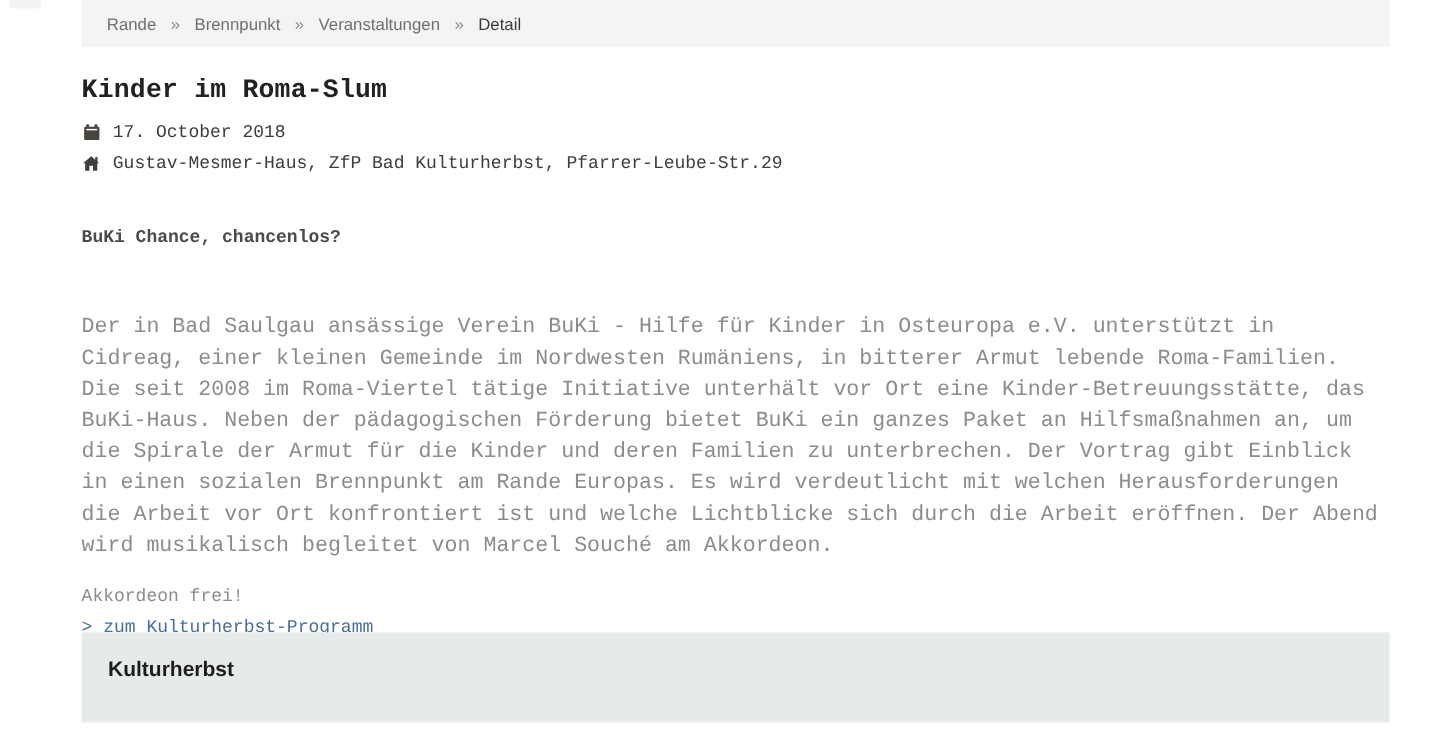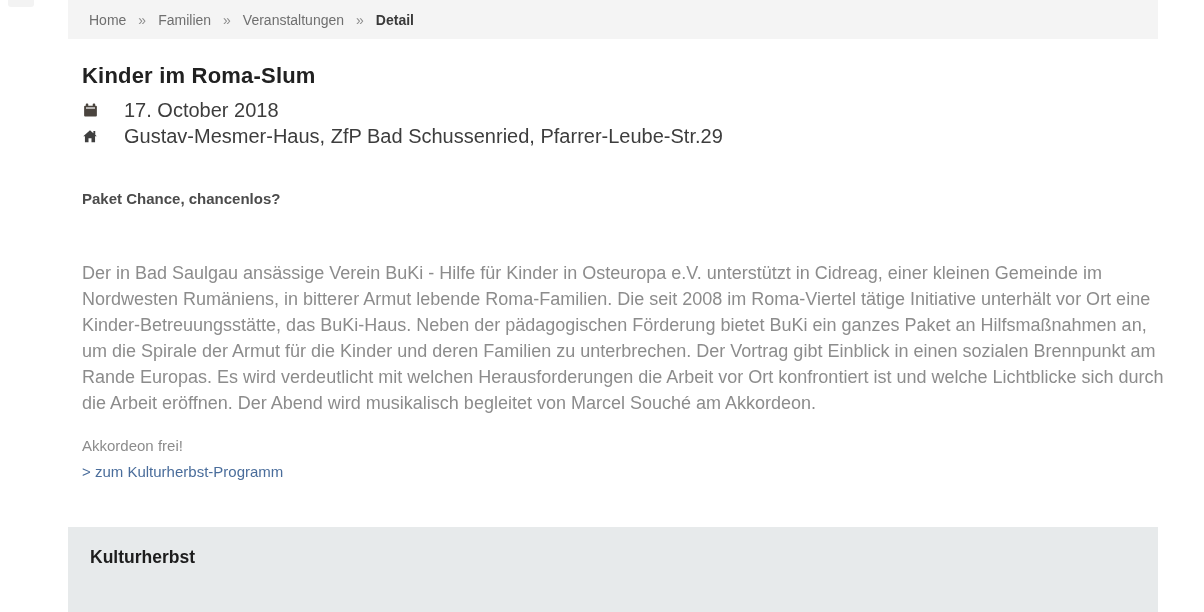--- a/index.html
+++ b/index.html
@@ -28,36 +28,36 @@
     font-size: 14px;
     color: #6f6f6f;
   }
   .breadcrumb-bar a {
     color: #6f6f6f; text-decoration: none; cursor: pointer;
   }
   .breadcrumb-sep {
     color: #8d8d8d; margin: 0 12px; font-size: 14px;
   }
   .breadcrumb-current {
-    color: #3a3a3a; font-weight: bold;
+    color: #3a3a3a; font-weight: normal;
   }
 
   
   .content {
-    position: absolute; left: 82px; top: 63px; width: 1090px;
+    position: absolute; left: 68px; top: 63px; width: 1090px; font-family: Liberation Mono, monospace;
   }
   .event-title {
     margin: 0; font-size: 22px; line-height: 25px;
     font-weight: 600; color: #212121;
     letter-spacing: 0.2px;
   }
   .meta { margin-top: 9px; }
   .meta-row {
     display: flex; align-items: center;
-    height: 26px; font-size: 20px; color: #3d3d3d; gap: 16px;
+    height: 26px; font-size: 15px; color: #3d3d3d;
   }
   .meta-icon {
     width: 16px; height: 16px; margin-right: 10px;
     display: inline-flex; align-items: center; justify-content: center;
     flex: 0 0 16px;
   }
   .meta-icon svg { display: block; }
 
   .subheading {
     margin: 41px 0 0 0;
@@ -74,42 +74,42 @@
     font-size: 15px; line-height: 26px;
     color: #8c8c8c;
   }
   .program-link {
     color: #4a6d9b; text-decoration: none; cursor: pointer;
   }
 
   
   .info-box {
     position: absolute; left: 68px; top: 527px;
-    width: 1090px; height: 85px;
+    width: 1090px; height: 75px;
     background: #e7eaeb;
     padding: 17px 24px 0 22px;
   }
   .box-title {
     font-size: 17.5px; line-height: 27px;
     font-weight: bold; color: #1d1d1d;
   }
   .box-date {
     font-size: 17px; line-height: 27px;
     color: #2c2c2c;
   }
 </style>
 </head>
 <body>
 
 <div class="corner-artifact"></div>
 
 <nav class="breadcrumb-bar">
-  <a>Home</a>
+  <a>Rande</a>
   <span class="breadcrumb-sep">»</span>
-  <a>Familien</a>
+  <a>Brennpunkt</a>
   <span class="breadcrumb-sep">»</span>
   <a>Veranstaltungen</a>
   <span class="breadcrumb-sep">»</span>
   <span class="breadcrumb-current">Detail</span>
 </nav>
 
 <main class="content">
   <h1 class="event-title">Kinder im Roma-Slum</h1>
 
   <div class="meta">
@@ -123,25 +123,25 @@
         </svg>
       </span>
       <span>17. October 2018</span>
     </div>
     <div class="meta-row">
       <span class="meta-icon">
         <svg width="16" height="15" viewBox="0 0 16 16">
           <path d="M8 1.2 L11.6 4.4 L11.6 2 L13.6 2 L13.6 6.2 L15.2 7.6 L13.4 7.6 L13.4 14.2 L9.6 14.2 L9.6 9.8 L6.4 9.8 L6.4 14.2 L2.6 14.2 L2.6 7.6 L0.8 7.6 Z" fill="#3f3f3f"></path>
         </svg>
       </span>
-      <span>Gustav-Mesmer-Haus, ZfP Bad Schussenried, Pfarrer-Leube-Str.29</span>
+      <span>Gustav-Mesmer-Haus, ZfP Bad Kulturherbst, Pfarrer-Leube-Str.29</span>
     </div>
   </div>
 
-  <p class="subheading">Paket Chance, chancenlos?</p>
+  <p class="subheading">BuKi Chance, chancenlos?</p>
 
   <p class="body-text">Der in Bad Saulgau ansässige Verein BuKi - Hilfe für Kinder in Osteuropa e.V. unterstützt in Cidreag, einer kleinen Gemeinde im Nordwesten Rumäniens, in bitterer Armut lebende Roma-Familien. Die seit 2008 im Roma-Viertel tätige Initiative unterhält vor Ort eine Kinder-Betreuungsstätte, das BuKi-Haus. Neben der pädagogischen Förderung bietet BuKi ein ganzes Paket an Hilfsmaßnahmen an, um die Spirale der Armut für die Kinder und deren Familien zu unterbrechen. Der Vortrag gibt Einblick in einen sozialen Brennpunkt am Rande Europas. Es wird verdeutlicht mit welchen Herausforderungen die Arbeit vor Ort konfrontiert ist und welche Lichtblicke sich durch die Arbeit eröffnen. Der Abend wird musikalisch begleitet von Marcel Souché am Akkordeon.</p>
 
   <p class="admission">
     <span>Akkordeon frei!</span><br>
     <a class="program-link">&gt; zum Kulturherbst-Programm</a>
   </p>
 </main>
 
 <aside class="info-box">

